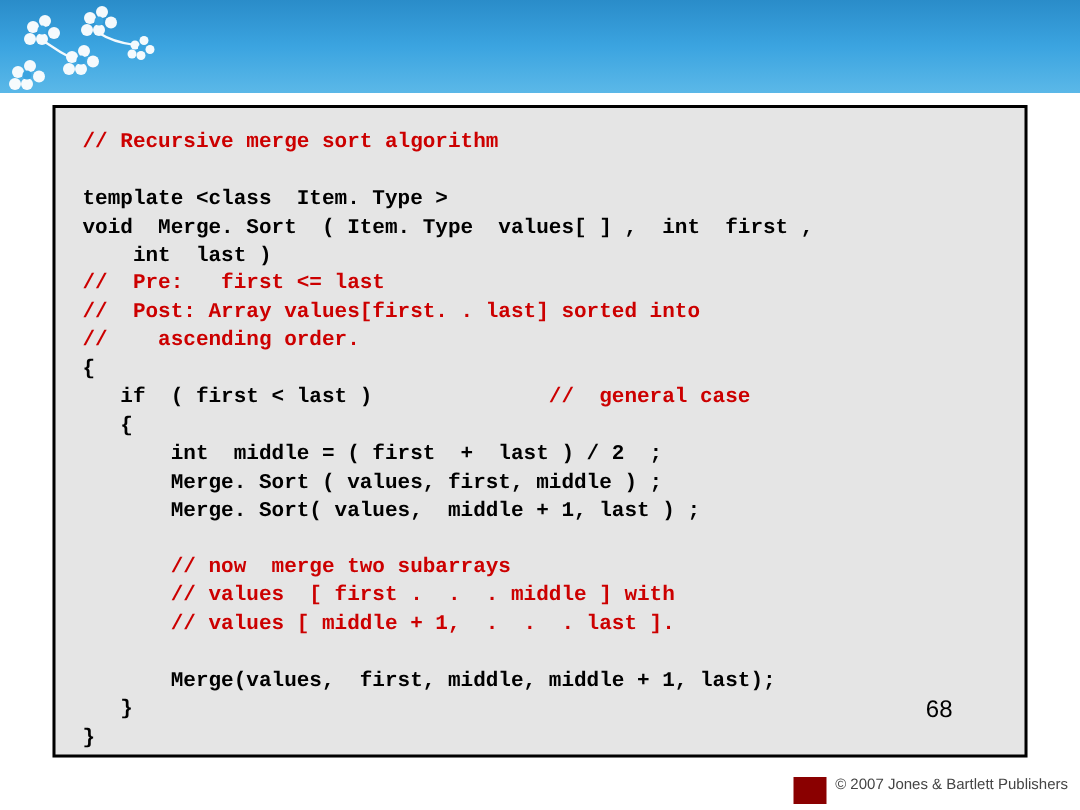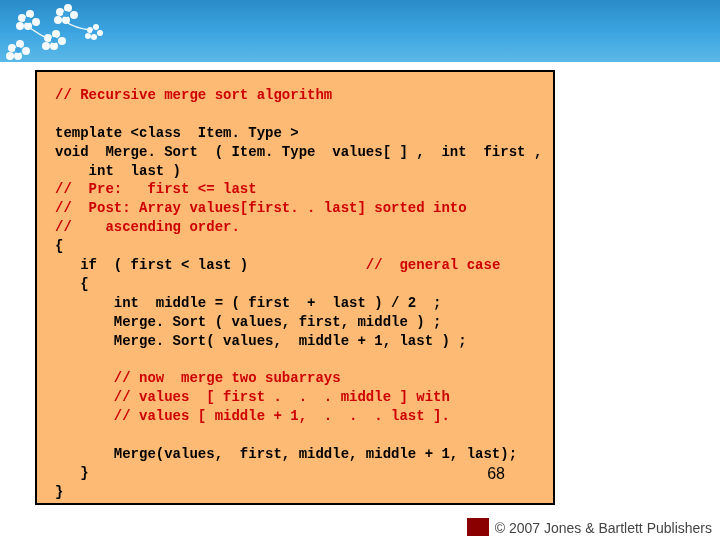--- a/index.html
+++ b/index.html
@@ -21,43 +21,43 @@
     position: absolute;
     top: 0;
     left: 0;
     width: 120px;
     height: 70px;
   }
   .content-box {
     position: absolute;
     top: 70px;
     left: 35px;
-    width: 520px;
+    width: 650px;
     height: 435px;
     border: 2px solid #000;
     padding: 14px 18px;
-    background: #fdba74;
+    background: #e5e5e5;
   }
   .code {
     font-family: "Courier New", Courier, monospace;
     font-size: 14px;
     font-weight: bold;
     line-height: 1.35;
     white-space: pre;
   }
   .red { color: #cc0000; }
   .black { color: #000000; }
   .footer {
     position: absolute;
     bottom: 4px;
     right: 8px;
-    font-size: 14px;
+    font-size: 10px;
     color: #444;
     display: flex;
-    align-items: flex-end;
+    align-items: flex-start;
     gap: 6px;
   }
   .footer-logo {
     width: 22px;
     height: 18px;
     background: #8a0000;
     display: inline-block;
   }
   .page-num {
     position: absolute;

